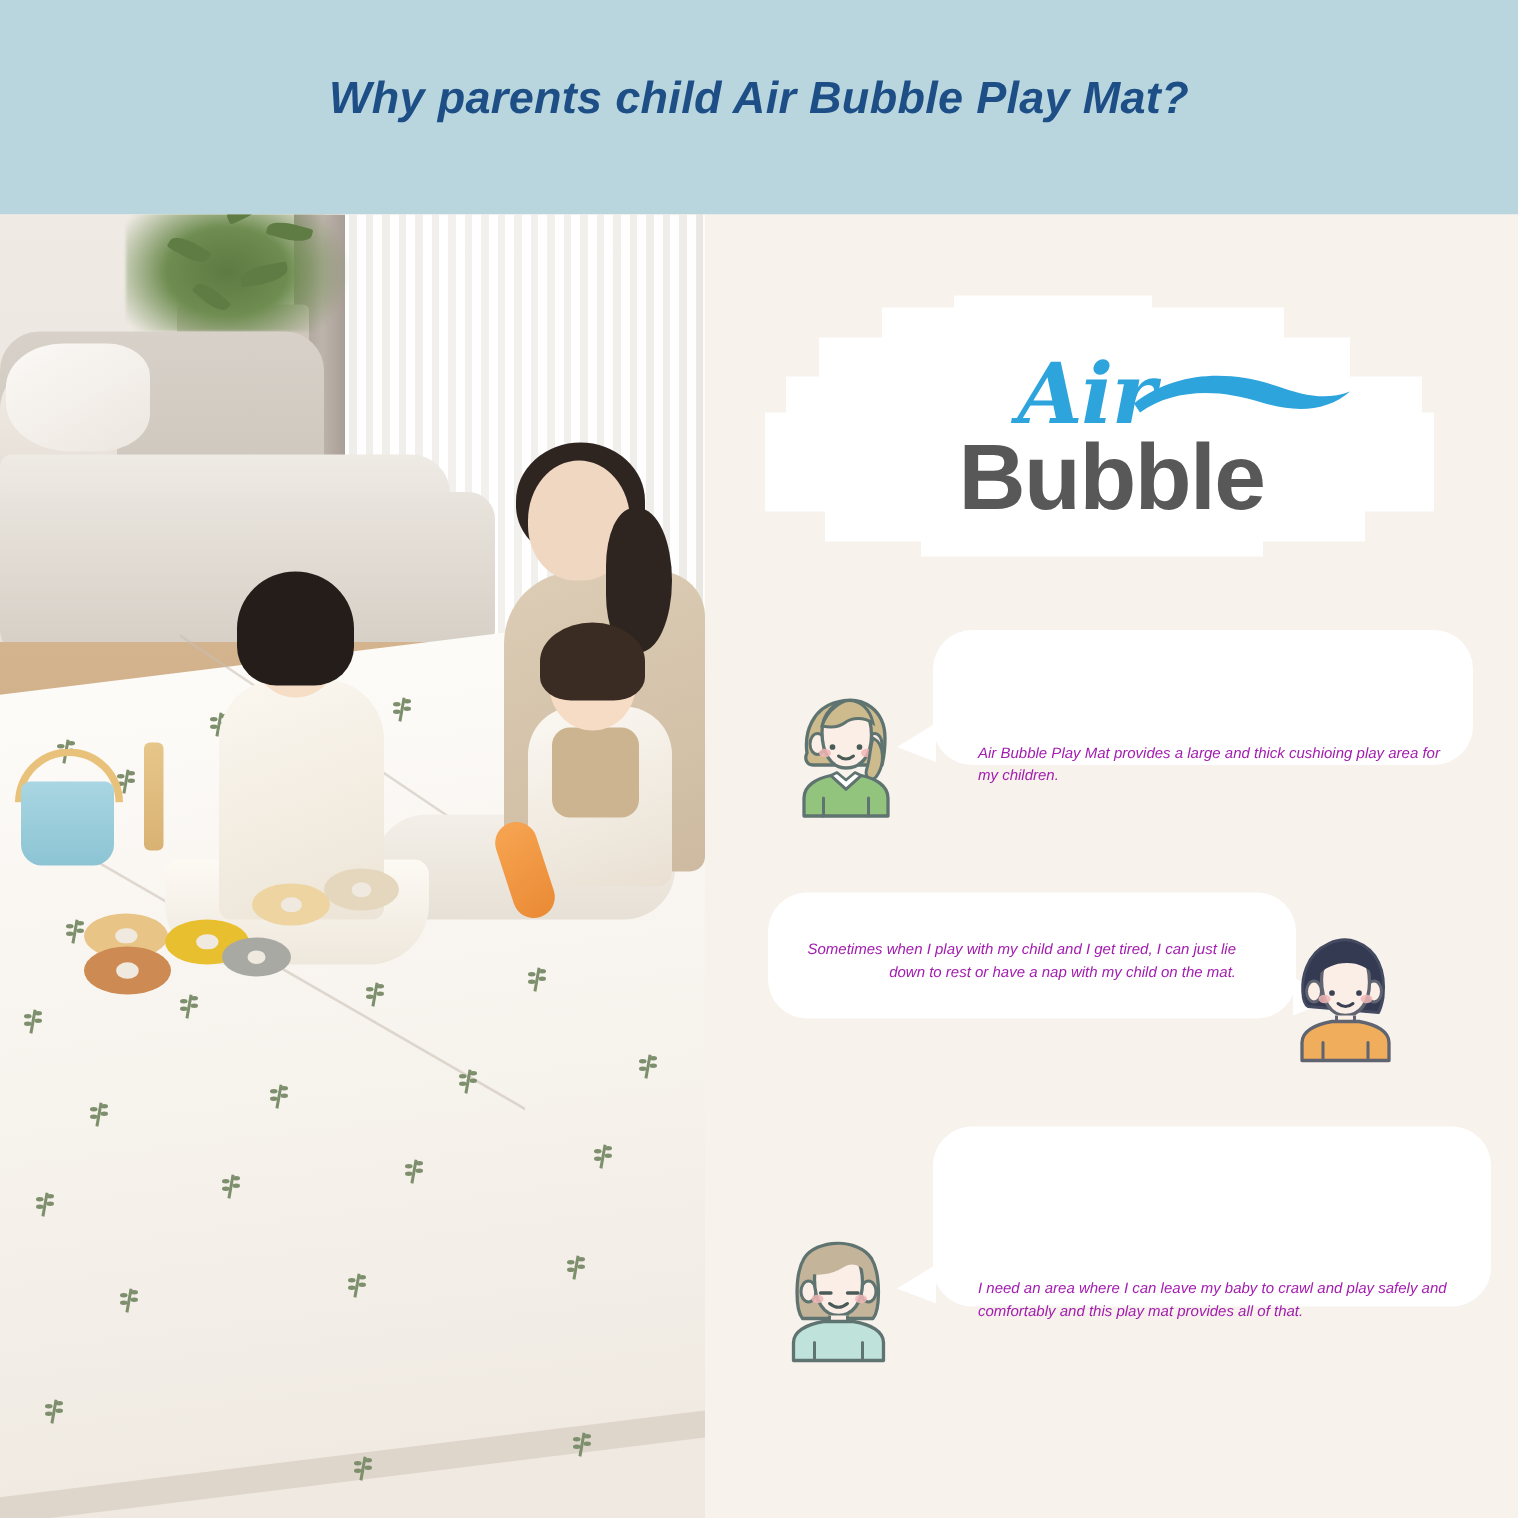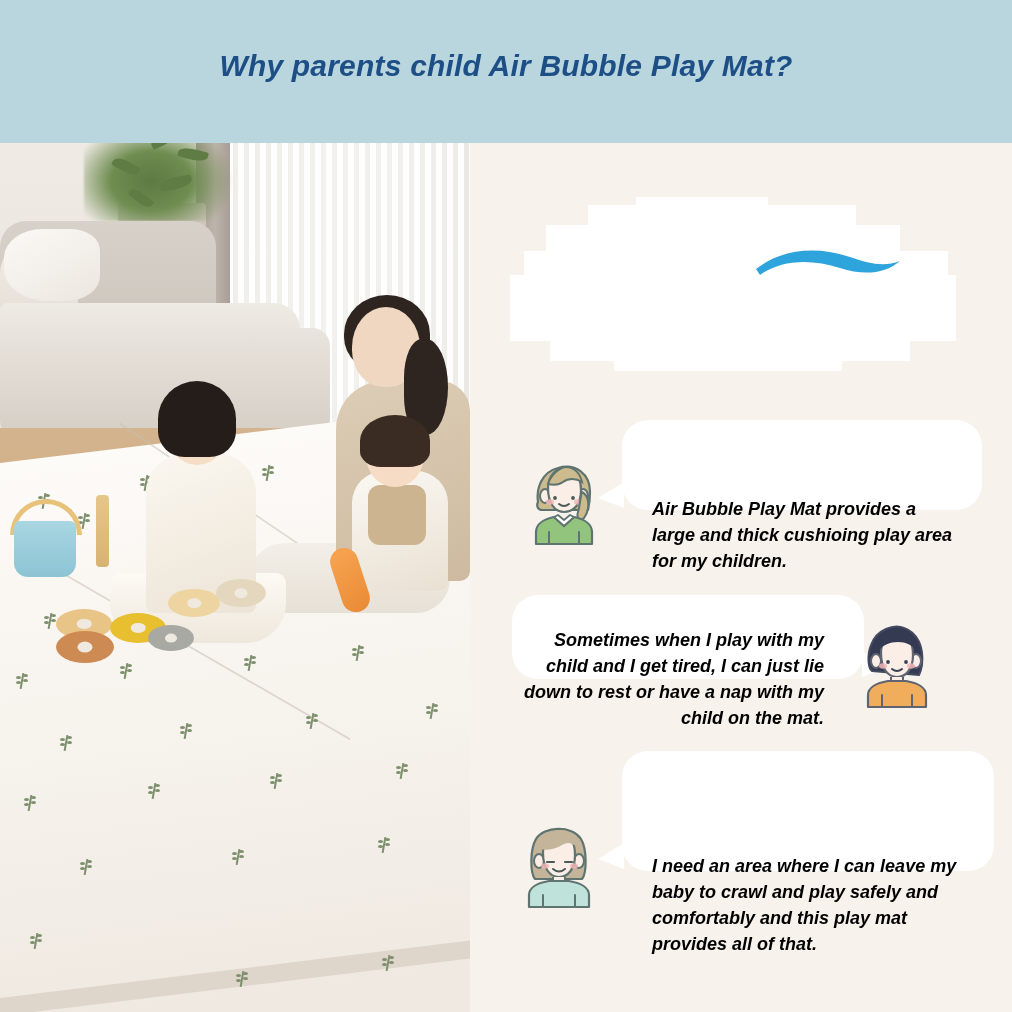--- a/index.html
+++ b/index.html
@@ -134,22 +134,22 @@
 
   
   .tm{ position:absolute; }
   .bubble{ position:absolute; background:#ffffff; border-radius:26px; }
   .tail-l{ position:absolute; width:0; height:0;
       border-top:16px solid transparent; border-bottom:10px solid transparent;
       border-right:26px solid #ffffff; }
   .tail-r{ position:absolute; width:0; height:0;
       border-top:16px solid transparent; border-bottom:10px solid transparent;
       border-left:26px solid #ffffff; }
-  .quote{ position:absolute; font-size:18px; font-style:italic;
-      color:#000000; line-height:1.45;font-weight:bold; }
+  .quote{ position:absolute; font-size:10px; font-style:italic;
+      color:#a21caf; line-height:1.45; }
   .quote.right{ text-align:right; }
 
   
   .avatar{ position:absolute; width:66px; height:88px; }
 
   
   #page{ overflow:hidden; }
 </style>
 </head>
 <body>
@@ -383,20 +383,24 @@
     <div id="logo-wrap">
 
       <div class="patch" style="left:78px;top:14px;width:268px;height:42px;"></div>
       <div class="patch" style="left:36px;top:34px;width:354px;height:50px;"></div>
       <div class="patch" style="left:14px;top:60px;width:424px;height:64px;"></div>
       <div class="patch" style="left:0px;top:84px;width:446px;height:66px;"></div>
       <div class="patch" style="left:40px;top:126px;width:360px;height:44px;"></div>
       <div class="patch" style="left:104px;top:158px;width:228px;height:22px;"></div>
       <div class="patch" style="left:126px;top:6px;width:132px;height:20px;"></div>
 
+      <div id="logo-text">
+        <span id="logo-air">Air</span>
+        <span id="logo-bubble">Bubble</span>
+      </div>
       <svg id="logo-swoosh" width="150" height="40" viewBox="0 0 150 40">
         <path d="M2 26 C 30 4, 66 4, 96 14 C 116 21, 130 24, 146 18 C 130 32, 108 32, 86 25 C 58 16, 28 16, 6 32 Z" fill="#2ea4dd"></path>
       </svg>
     </div>
 
     <div class="tm" style="left:0;top:277px;width:542px;height:150px;">
       <div class="bubble" style="left:152px;top:0px;width:360px;height:90px;"></div>
       <div class="tail-l" style="left:128px;top:62px;"></div>
       <svg class="avatar" style="left:62px;top:38px;" viewBox="0 0 66 88">
         <path d="M10 52 C6 52 4 48 6 44 C4 30 10 14 26 10 C44 5 58 16 58 34 C58 42 57 48 56 52 Z" fill="#cdbb8e" stroke="#5f7470" stroke-width="2.2" stroke-linejoin="round"></path>

